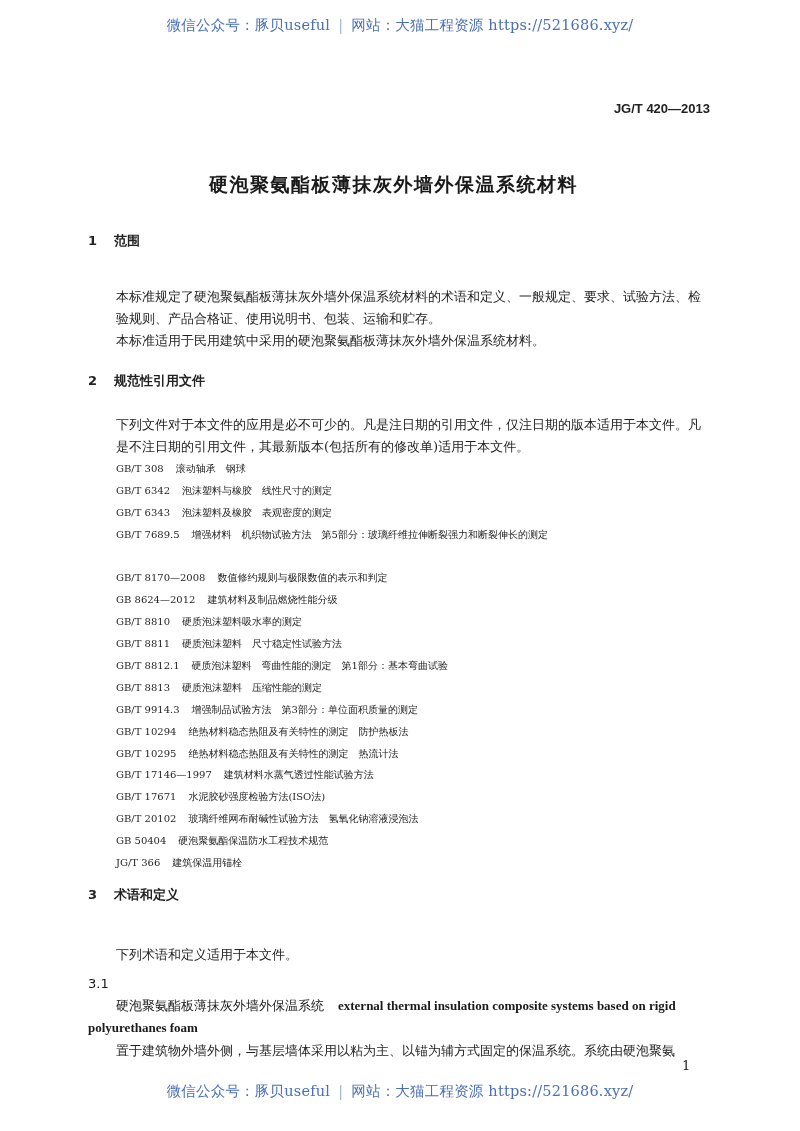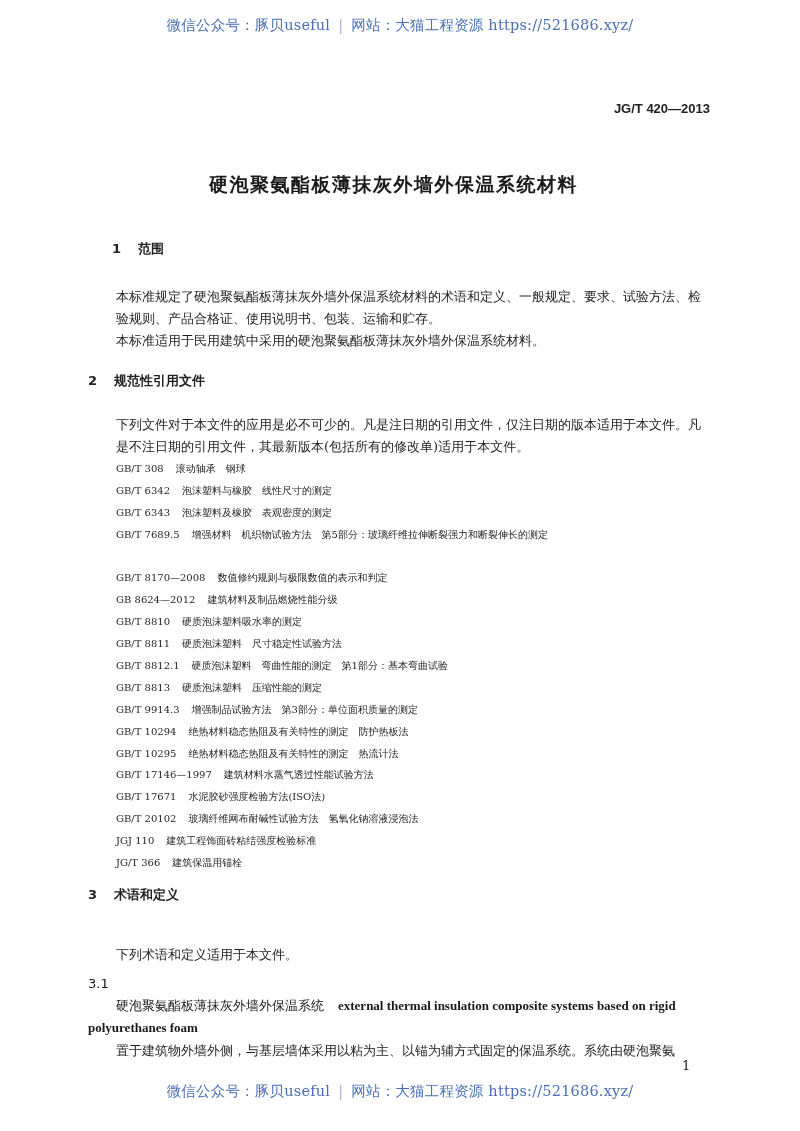--- a/index.html
+++ b/index.html
@@ -61,21 +61,21 @@
 <body>
 
 <div class="watermark wm-top">
   <span>微信公众号：豚贝useful</span><span class="wm-sep">|</span><span>网站：大猫工程资源 https://521686.xyz/</span>
 </div>
 
 <div class="std-code">JG/T 420—2013</div>
 
 <div class="doc-title">硬泡聚氨酯板薄抹灰外墙外保温系统材料</div>
 
-<div class="heading" style="top:240px;margin-left:24px;">
+<div class="heading" style="top:232px;">
   <span class="num">1</span><span>范围</span>
 </div>
 <div class="para" style="top:286px;">
   <div class="indent">本标准规定了硬泡聚氨酯板薄抹灰外墙外保温系统材料的术语和定义、一般规定、要求、试验方法、检验规则、产品合格证、使用说明书、包装、运输和贮存。</div>
 </div>
 <div class="para" style="top:330px;">
   <div class="indent">本标准适用于民用建筑中采用的硬泡聚氨酯板薄抹灰外墙外保温系统材料。</div>
 </div>
 
 <div class="heading" style="top:372px;">
@@ -95,21 +95,21 @@
   <div class="ref-item"><span class="code">GB/T 8810</span><span>硬质泡沫塑料吸水率的测定</span></div>
   <div class="ref-item"><span class="code">GB/T 8811</span><span>硬质泡沫塑料　尺寸稳定性试验方法</span></div>
   <div class="ref-item"><span class="code">GB/T 8812.1</span><span>硬质泡沫塑料　弯曲性能的测定　第1部分：基本弯曲试验</span></div>
   <div class="ref-item"><span class="code">GB/T 8813</span><span>硬质泡沫塑料　压缩性能的测定</span></div>
   <div class="ref-item"><span class="code">GB/T 9914.3</span><span>增强制品试验方法　第3部分：单位面积质量的测定</span></div>
   <div class="ref-item"><span class="code">GB/T 10294</span><span>绝热材料稳态热阻及有关特性的测定　防护热板法</span></div>
   <div class="ref-item"><span class="code">GB/T 10295</span><span>绝热材料稳态热阻及有关特性的测定　热流计法</span></div>
   <div class="ref-item"><span class="code">GB/T 17146—1997</span><span>建筑材料水蒸气透过性能试验方法</span></div>
   <div class="ref-item"><span class="code">GB/T 17671</span><span>水泥胶砂强度检验方法(ISO法)</span></div>
   <div class="ref-item"><span class="code">GB/T 20102</span><span>玻璃纤维网布耐碱性试验方法　氢氧化钠溶液浸泡法</span></div>
-  <div class="ref-item"><span class="code">JGJ 110</span><span>建筑工程饰面砖粘结强度检验标准</span></div>
+  <div class="ref-item"><span class="code">GB 50404</span><span>硬泡聚氨酯保温防水工程技术规范</span></div>
   <div class="ref-item"><span class="code">JG/T 366</span><span>建筑保温用锚栓</span></div>
 </div>
 
 <div class="heading" style="top:886px;">
   <span class="num">3</span><span>术语和定义</span>
 </div>
 <div class="para" style="top:944px;">
   <div class="indent">下列术语和定义适用于本文件。</div>
 </div>
 <div class="clause-num">3.1</div>

